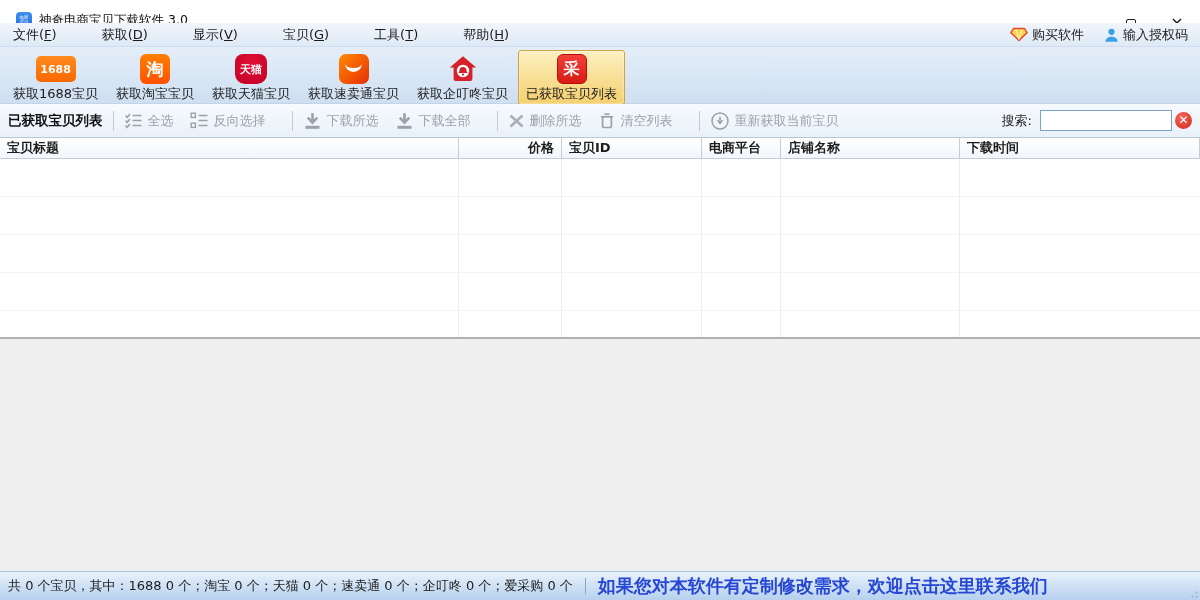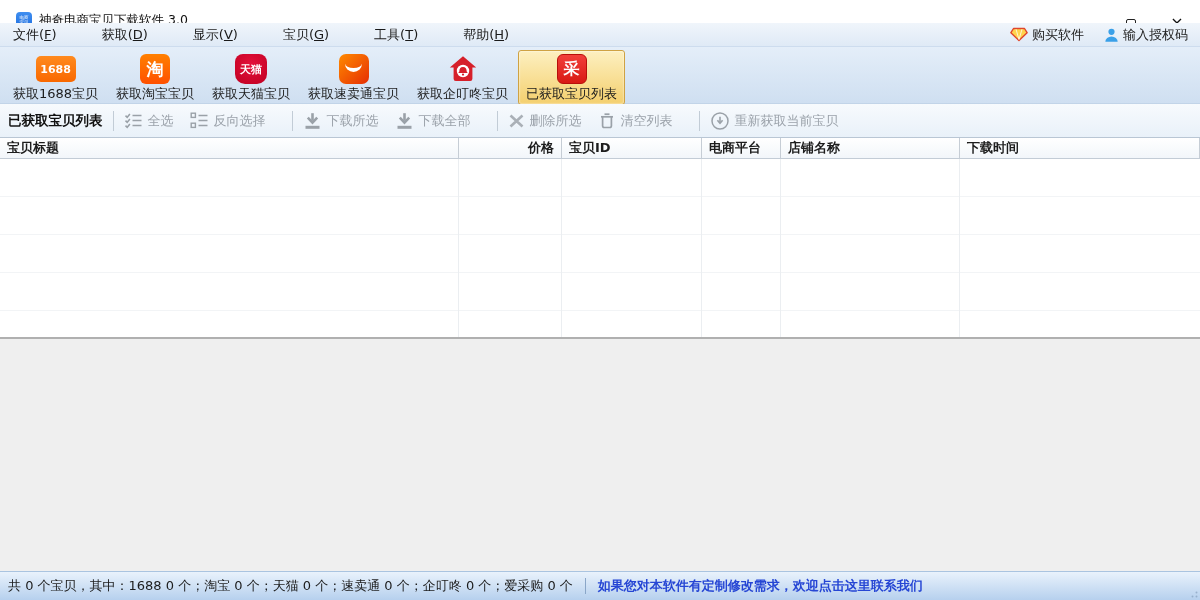--- a/index.html
+++ b/index.html
@@ -62,21 +62,21 @@
   .th.right{justify-content:flex-end;}
   .tbody{position:absolute;left:0;top:159px;width:1200px;height:178px;background:#fff;overflow:hidden;}
   .trow{width:100%;height:38px;border-bottom:1px solid #f2f4f6;}
   .colline{position:absolute;top:0;width:1px;height:178px;background:#ebeef1;}
 
   
   .filler{position:absolute;left:0;top:337px;width:1200px;height:234px;background:#efefef;border-top:2px solid #b0b0b0;}
   .statusbar{position:absolute;left:0;top:571px;width:1200px;height:29px;background:linear-gradient(#e9f2fc,#b6d0ee);border-top:1px solid #aac4e0;display:flex;align-items:center;padding:7px 8px;}
   .status-summary{font-size:13px;color:#1c1c1c;white-space:nowrap;}
   .status-sep{width:1px;height:16px;background:#8aa6c8;margin:0 12px;}
-  .status-link{font-size:13px;font-weight:600;color:#2646d4;white-space:nowrap;}
+  .status-link{font-size:18px;font-weight:600;color:#2646d4;white-space:nowrap;}
   .grip{position:absolute;right:2px;bottom:2px;width:10px;height:10px;opacity:.6;}
 </style>
 </head>
 <body>
 
 <div id="app">
 
   <div class="titlebar">
     <div class="applogo">
       <span>电商</span>
@@ -239,20 +239,27 @@
           <span style="display: flex;">
             <svg width="20" height="20" viewBox="0 0 20 20">
               <circle cx="10" cy="10" r="8" fill="none" stroke="#9aa1a8" stroke-width="1.5"></circle>
               <path d="M10 5.8 v5.4" stroke="#9aa1a8" stroke-width="1.6"></path>
               <path d="M7.4 9.2 l2.6 3 2.6-3" fill="none" stroke="#9aa1a8" stroke-width="1.6"></path>
             </svg>
           </span>
           <span>重新获取当前宝贝</span>
         </span>
       </span>
+    <span class="search-zone">
+      <span class="search-label">搜索:</span>
+      <input class="search-input" type="text" value="" style="">
+      <span class="clear-btn">
+          <span>✕</span>
+        </span>
+    </span>
   </div>
 
   <div class="thead">
       <div class="th" style="width: 459px;">宝贝标题</div>
       <div class="th right" style="width: 103px;">价格</div>
       <div class="th" style="width: 140px;">宝贝ID</div>
       <div class="th" style="width: 79px;">电商平台</div>
       <div class="th" style="width: 179px;">店铺名称</div>
       <div class="th" style="width: 240px;">下载时间</div>
     </div>

